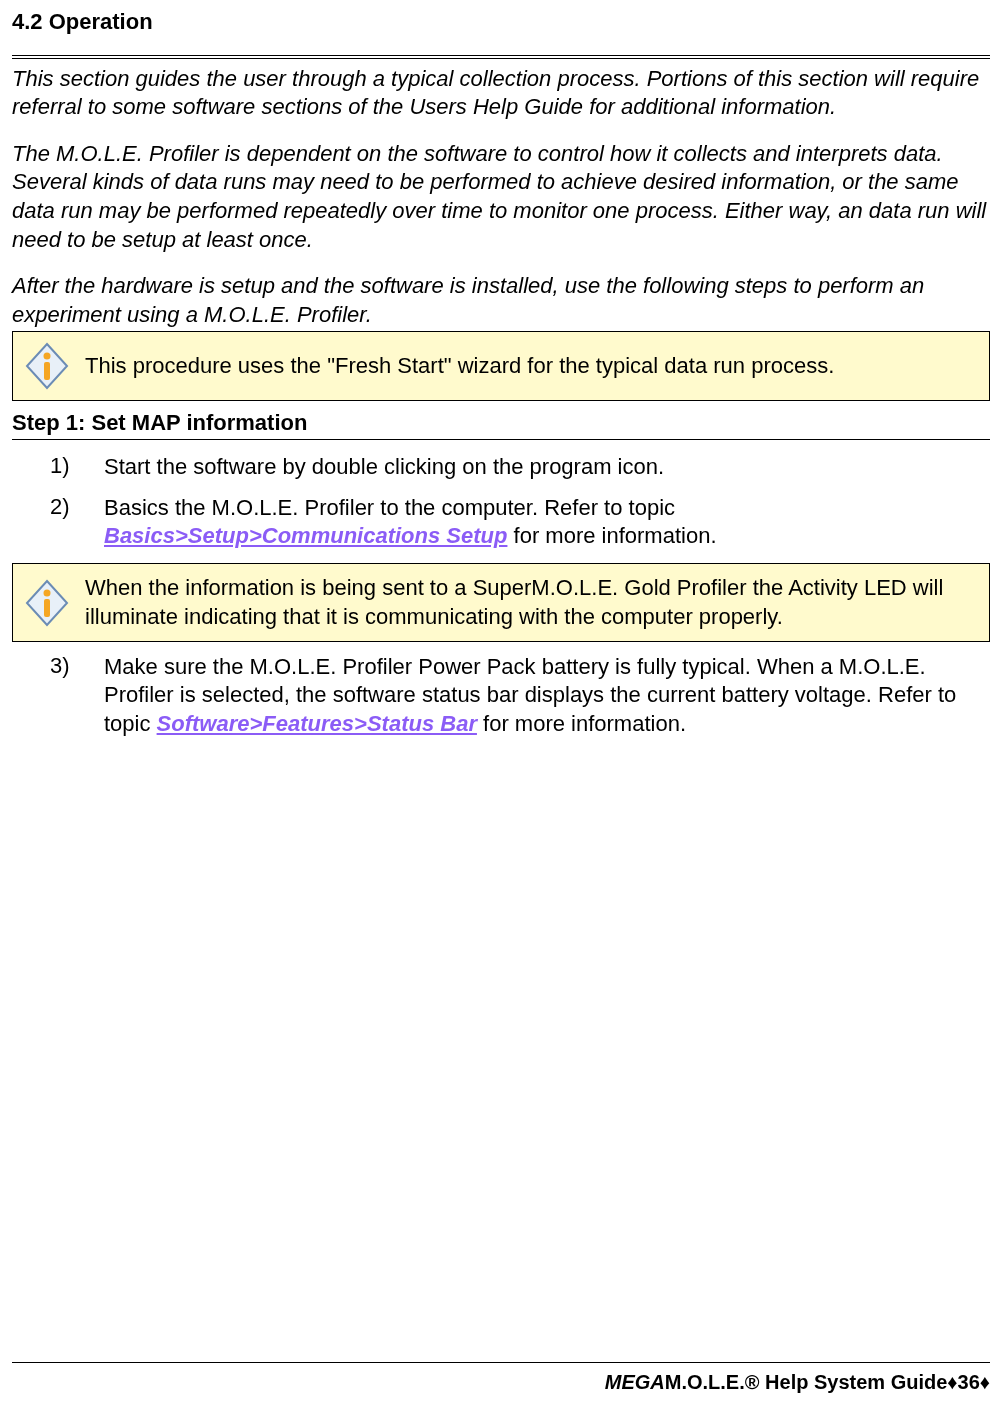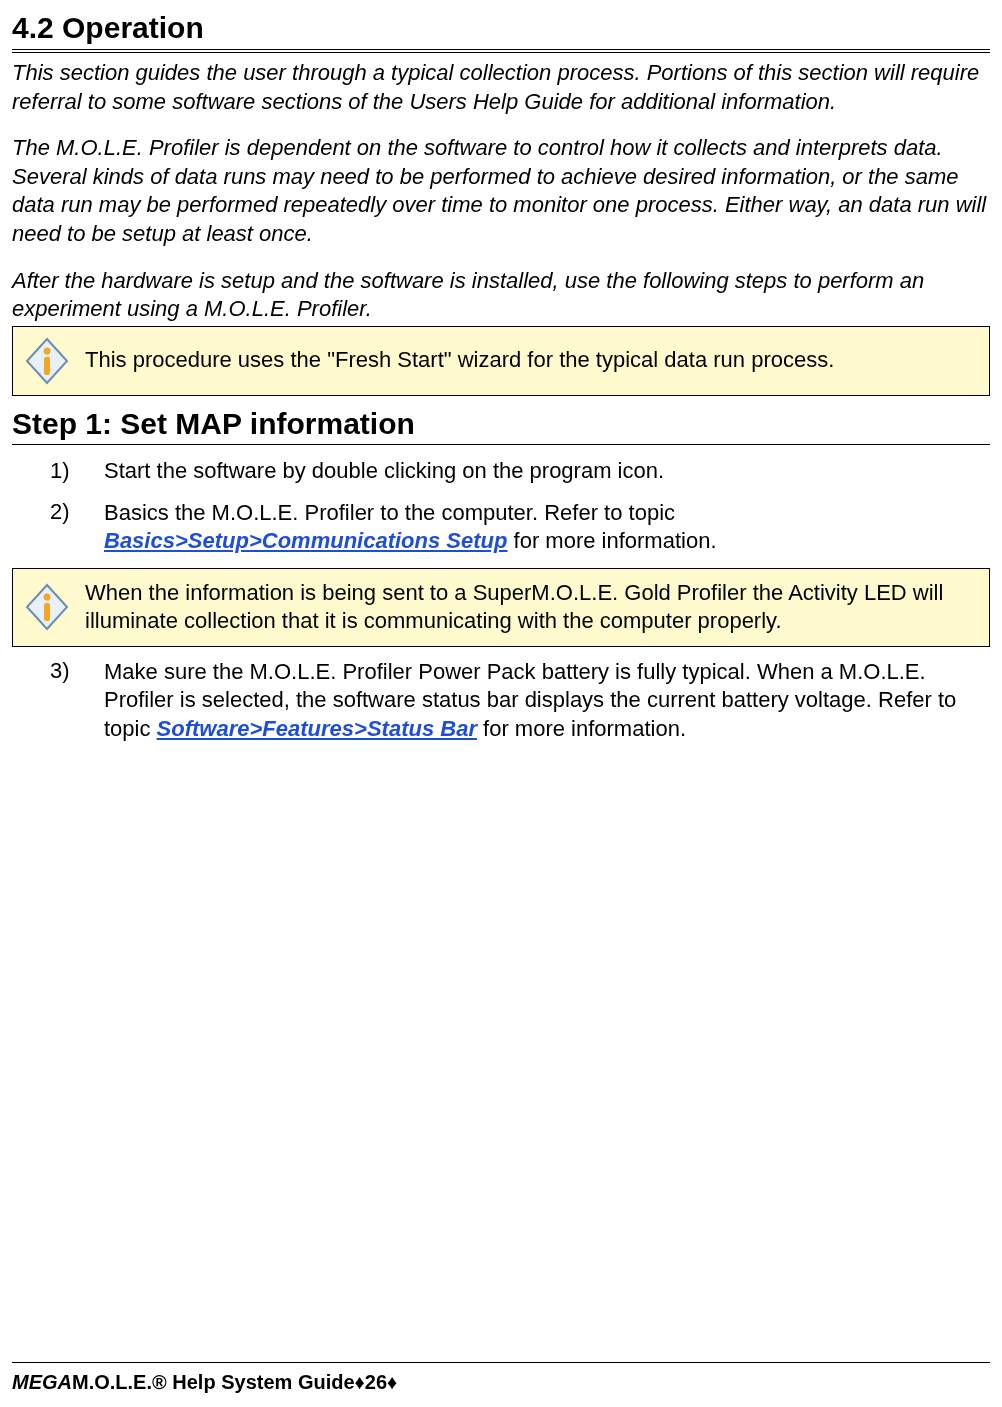--- a/index.html
+++ b/index.html
@@ -13,22 +13,22 @@
       height: 1407px;
       background: #fff;
       color: #000;
       position: relative;
       padding: 8px 12px;
       font-size: 22px;
       line-height: 1.3;
     }
     .section-heading {
       font-weight: bold;
-      font-size: 30px;
-      margin-bottom: 2px;
+      font-size: 22px;
+      margin-bottom: 18px;
     }
     .double-rule {
       border: none;
       border-top: 4px double #000;
       margin-bottom: 6px;
     }
     .body-para {
       margin-bottom: 18px;
       font-style: italic;
     }
@@ -46,21 +46,21 @@
       flex: 0 0 48px;
       height: 48px;
       position: relative;
     }
     .note-text {
       flex: 1;
       font-size: 22px;
     }
     .step-heading {
       font-weight: bold;
-      font-size: 30px;
+      font-size: 22px;
     }
     .step-rule {
       border: none;
       border-top: 1px solid #000;
       margin-top: 1px;
       margin-bottom: 12px;
     }
     .ol-item {
       margin-left: 38px;
       margin-bottom: 12px;
@@ -68,34 +68,34 @@
     .ol-item-num {
       display: inline-block;
       min-width: 30px;
     }
     .ol-item-text {
       display: block;
       margin-left: 54px;
       margin-top: -28px;
     }
     .link-style {
-      color: #1d4ed8;
+      color: #8b5cf6;
       text-decoration: underline;
       font-style: italic;
       font-weight: bold;
     }
     .footer {
       position: absolute;
       bottom: 12px;
       left: 12px;
       right: 12px;
       border-top: 1px solid #000;
       padding-top: 6px;
       display: flex;
-      justify-content: flex-start;
+      justify-content: flex-end;
       font-style: italic;
       font-weight: bold;
       font-size: 20px;
     }
     .footer-left .mega {
       font-style: italic;
       font-weight: bold;
     }
     .footer-left .rest {
       font-style: normal;
@@ -143,28 +143,28 @@
 </div>
 
 <div class="note-box" style="margin-left:0">
   <div class="note-icon">
     <svg viewBox="0 0 48 48" width="48" height="48">
       <polygon points="24,2 44,24 24,46 4,24" fill="#e8f0f8" stroke="#6b8cb5" stroke-width="2"></polygon>
       <circle cx="24" cy="14" r="3.5" fill="#f5a623"></circle>
       <rect x="21" y="20" width="6" height="18" rx="2" fill="#f5a623"></rect>
     </svg>
   </div>
-  <div class="note-text">When the information is being sent to a SuperM.O.L.E. Gold Profiler the Activity LED will illuminate collection that it is communicating with the computer properly.</div>
+  <div class="note-text">When the information is being sent to a SuperM.O.L.E. Gold Profiler the Activity LED will illuminate indicating that it is communicating with the computer properly.</div>
 </div>
 
 <div class="ol-item" style="margin-top:10px">
   <span class="ol-item-num">3)</span>
   <span class="ol-item-text">
     <span>Make sure the M.O.L.E. Profiler Power Pack battery is fully typical. When a M.O.L.E. Profiler is selected, the software status bar displays the current battery voltage. Refer to topic </span><a class="link-style">Software&gt;Features&gt;Status Bar</a><span> for more information.</span>
   </span>
 </div>
 
 <div class="footer">
   <div class="footer-left">
     <span class="mega">MEGA</span><span class="rest">M.O.L.E.® Help System Guide</span>
   </div>
-  <div class="footer-right">♦26♦</div>
+  <div class="footer-right">♦36♦</div>
 </div>
 
 </body></html>

